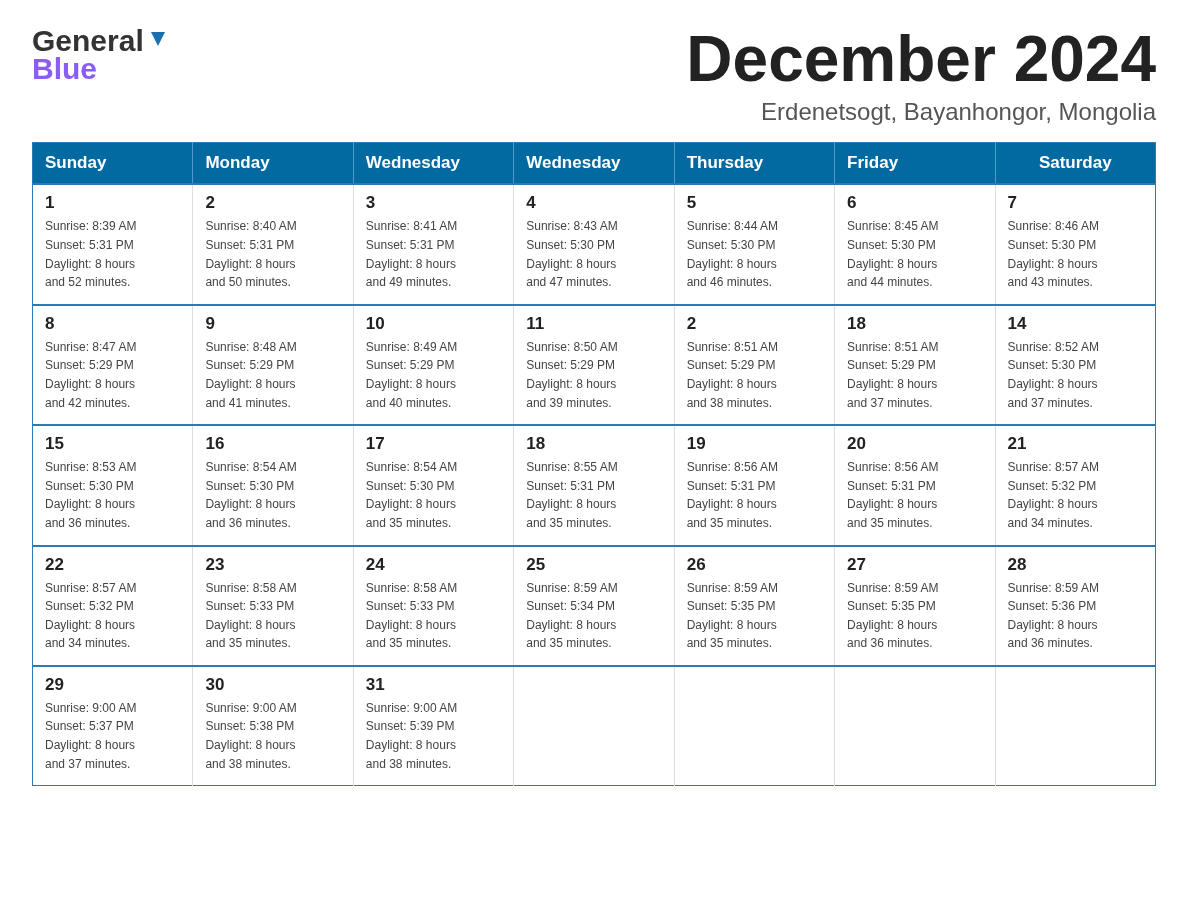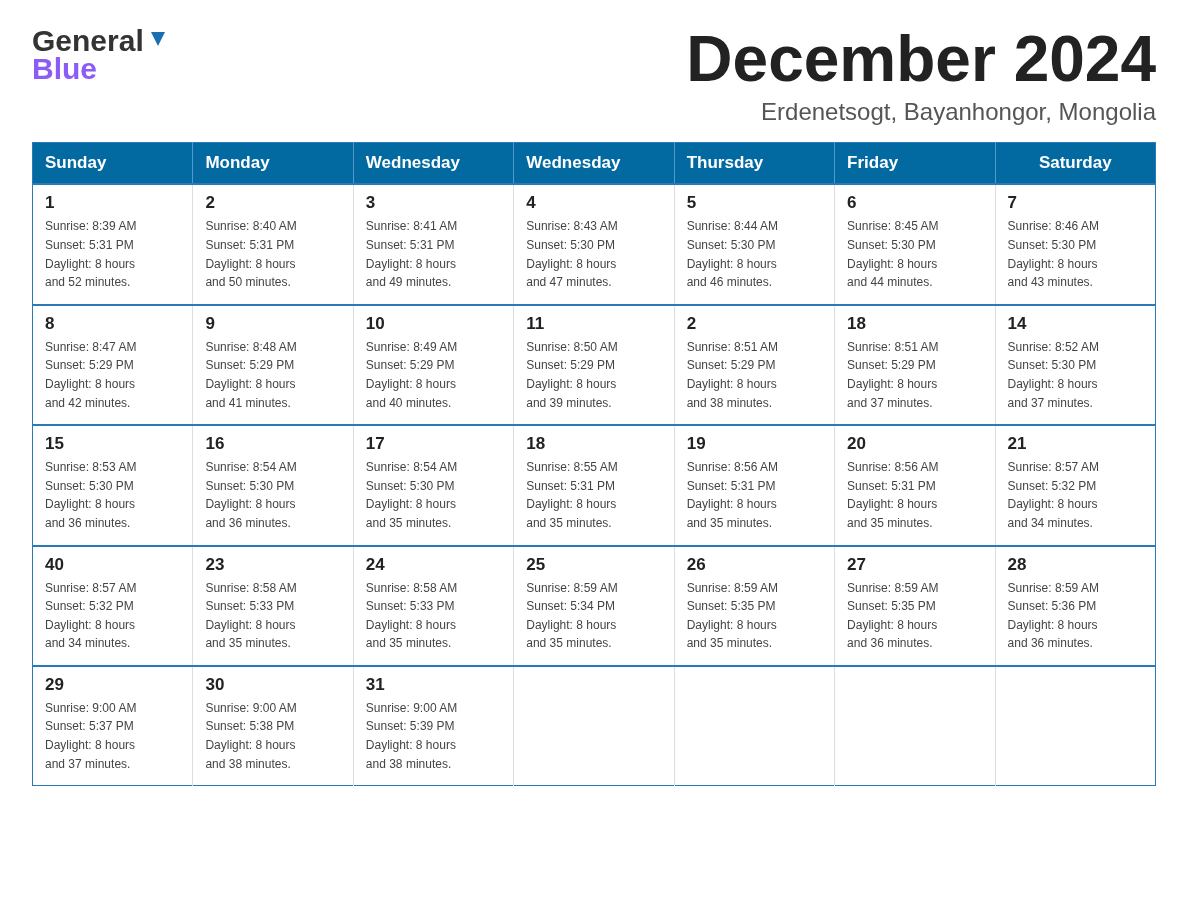--- a/index.html
+++ b/index.html
@@ -310,21 +310,21 @@
         <div class="day-info">
           Sunrise: 8:57 AM<br>
           Sunset: 5:32 PM<br>
           Daylight: 8 hours<br>
           and 34 minutes.
         </div>
       </td>
       </tr>
       <tr>
         <td>
-        <span class="day-number">40</span>
+        <span class="day-number">22</span>
         <div class="day-info">
           Sunrise: 8:57 AM<br>
           Sunset: 5:32 PM<br>
           Daylight: 8 hours<br>
           and 34 minutes.
         </div>
       </td>
         <td>
         <span class="day-number">23</span>
         <div class="day-info">

